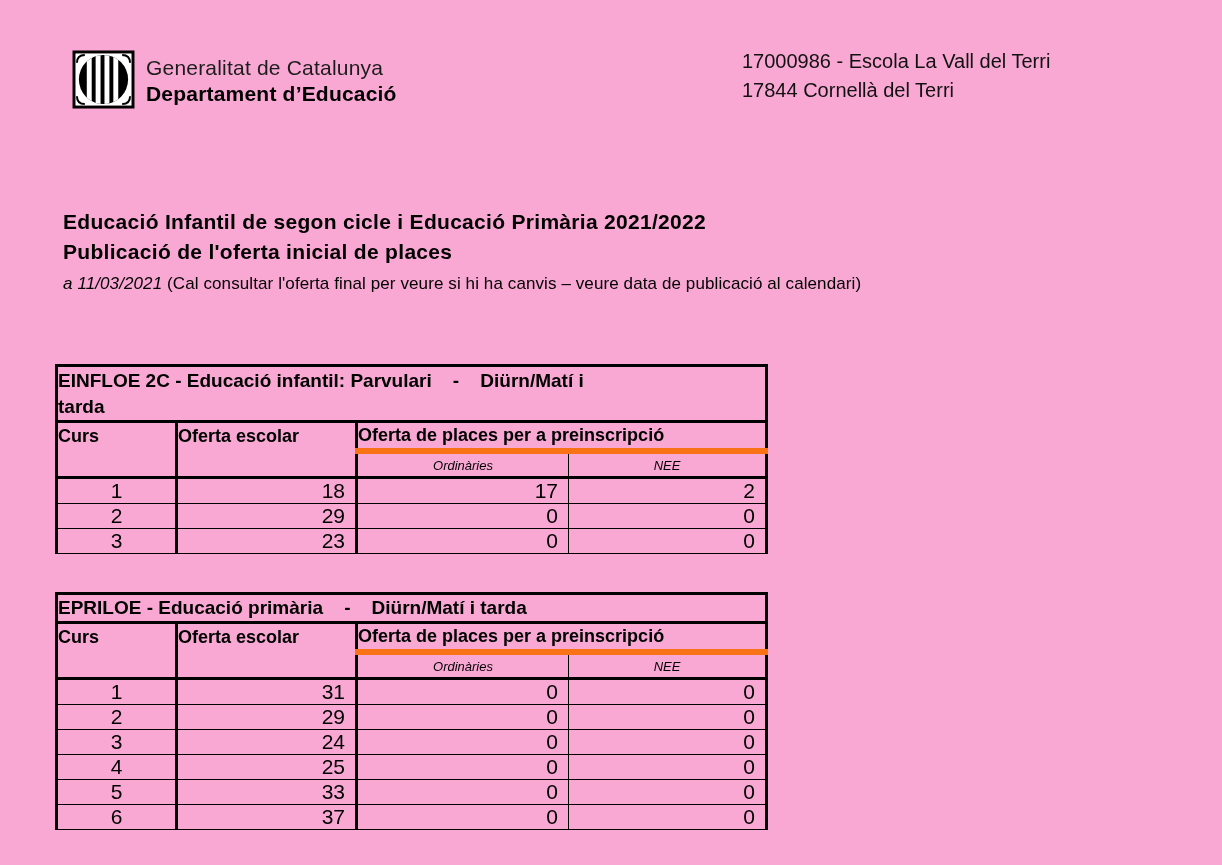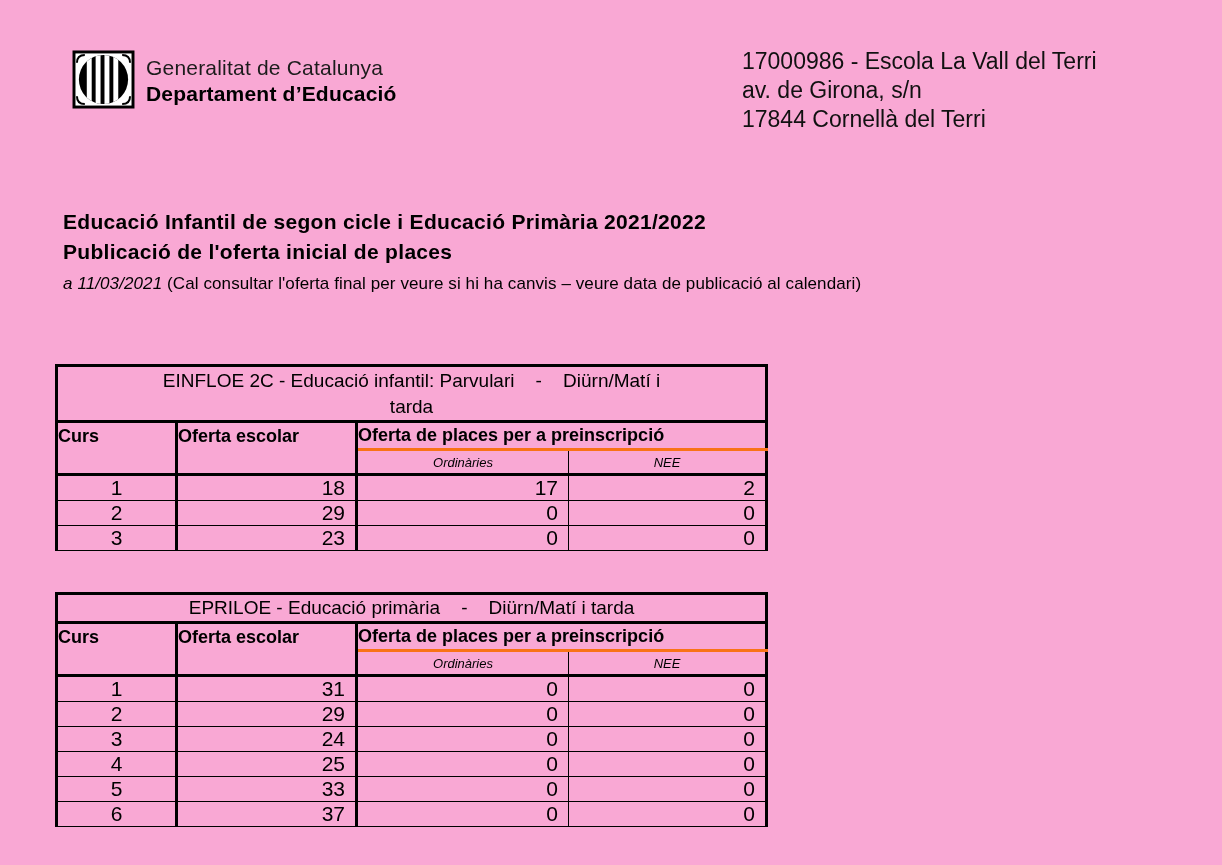--- a/index.html
+++ b/index.html
@@ -6,48 +6,48 @@
   body { font-family:"Liberation Sans", sans-serif; color:#000; }
   .page { position:relative; width:1222px; height:865px; background:#f9a8d4; overflow:hidden; }
 
   
   .brand { position:absolute; left:72px; top:50px; display:flex; align-items:flex-start; gap:11px; }
   .brand svg { width:63px; height:59px; display:block; }
   .brand-text { padding-top:5px; font-size:21px; line-height:26px; letter-spacing:0.2px; color:#1c1c1c; }
   .brand-text .b2 { font-weight:bold; color:#000; }
 
   
-  .school { position:absolute; left:742px; top:47px; font-size:23px; line-height:29px; color:#111; }
+  .school { position:absolute; left:742px; top:47px; font-size:20px; line-height:29px; color:#111; }
 
   
   .doc-title { position:absolute; left:63px; top:207px; }
   .doc-title .t { font-size:21px; font-weight:bold; line-height:30px; letter-spacing:0.3px; }
   .doc-title .note { margin-top:7px; font-size:17px; letter-spacing:0.1px; }
   .doc-title .note .it { font-style:italic; }
 
   
   table.tbl { border-collapse:collapse; table-layout:fixed; width:710px; position:absolute; left:55px;
               border:3px solid #000; border-bottom-width:1px; }
   .t1 { top:364px; }
   .t2 { top:592px; }
   col.w-curs  { width:120px; }
   col.w-ofesc { width:180px; }
   col.w-ord   { width:212px; }
   col.w-nee   { width:198px; }
 
   .tbl th, .tbl td { border:1px solid #000; padding:0; overflow:hidden; }
 
-  .title-row th { border-bottom:3px solid #000; font-weight:normal; font-size:19px; line-height:26px;
-                  text-align:center; vertical-align:middle; white-space:pre-wrap; }
+  .title-row th { border-bottom:3px solid #000; font-weight:bold; font-size:19px; line-height:26px;
+                  text-align:left; vertical-align:middle; white-space:pre-wrap; }
   .t1 .title-row th { height:53px; }
   .t2 .title-row th { height:26px; }
 
   .hrow th { font-weight:bold; font-size:18px; height:25px; text-align:left; }
   .hrow th.rowspan-h { vertical-align:top; padding-top:3px; border-bottom:3px solid #000; }
-  .hrow th.group-h { border-bottom:3px solid #f97316; }
+  .hrow th.group-h { border-bottom:6px solid #f97316; }
 
   .subrow th { font-weight:normal; font-style:italic; font-size:13px; height:22px;
                text-align:center; border-bottom:3px solid #000; }
 
   .drow td { height:24px; font-size:21px; line-height:24px; }
   .td-curs { text-align:center; }
   .td-num  { text-align:right; padding-right:10px !important; }
   .colthick { border-right:3px solid #000 !important; }
 </style>
 </head>
@@ -76,21 +76,20 @@
       </g>
     </svg>
     <div class="brand-text">
       <div>Generalitat de Catalunya</div>
       <div class="b2">Departament d’Educació</div>
     </div>
   </div>
 
   <div class="school">
     <div>17000986 - Escola La Vall del Terri</div>
-    <div>av. de Girona, s/n</div>
     <div>17844 Cornellà del Terri</div>
   </div>
 
   <div class="doc-title">
     <div class="t">Educació Infantil de segon cicle i Educació Primària 2021/2022</div>
     <div class="t">Publicació de l'oferta inicial de places</div>
     <div class="note"><span class="it">a 11/03/2021 </span><span>(Cal consultar l'oferta final per veure si hi ha canvis – veure data de publicació al calendari)</span></div>
   </div>
 
   <table class="tbl t1">

